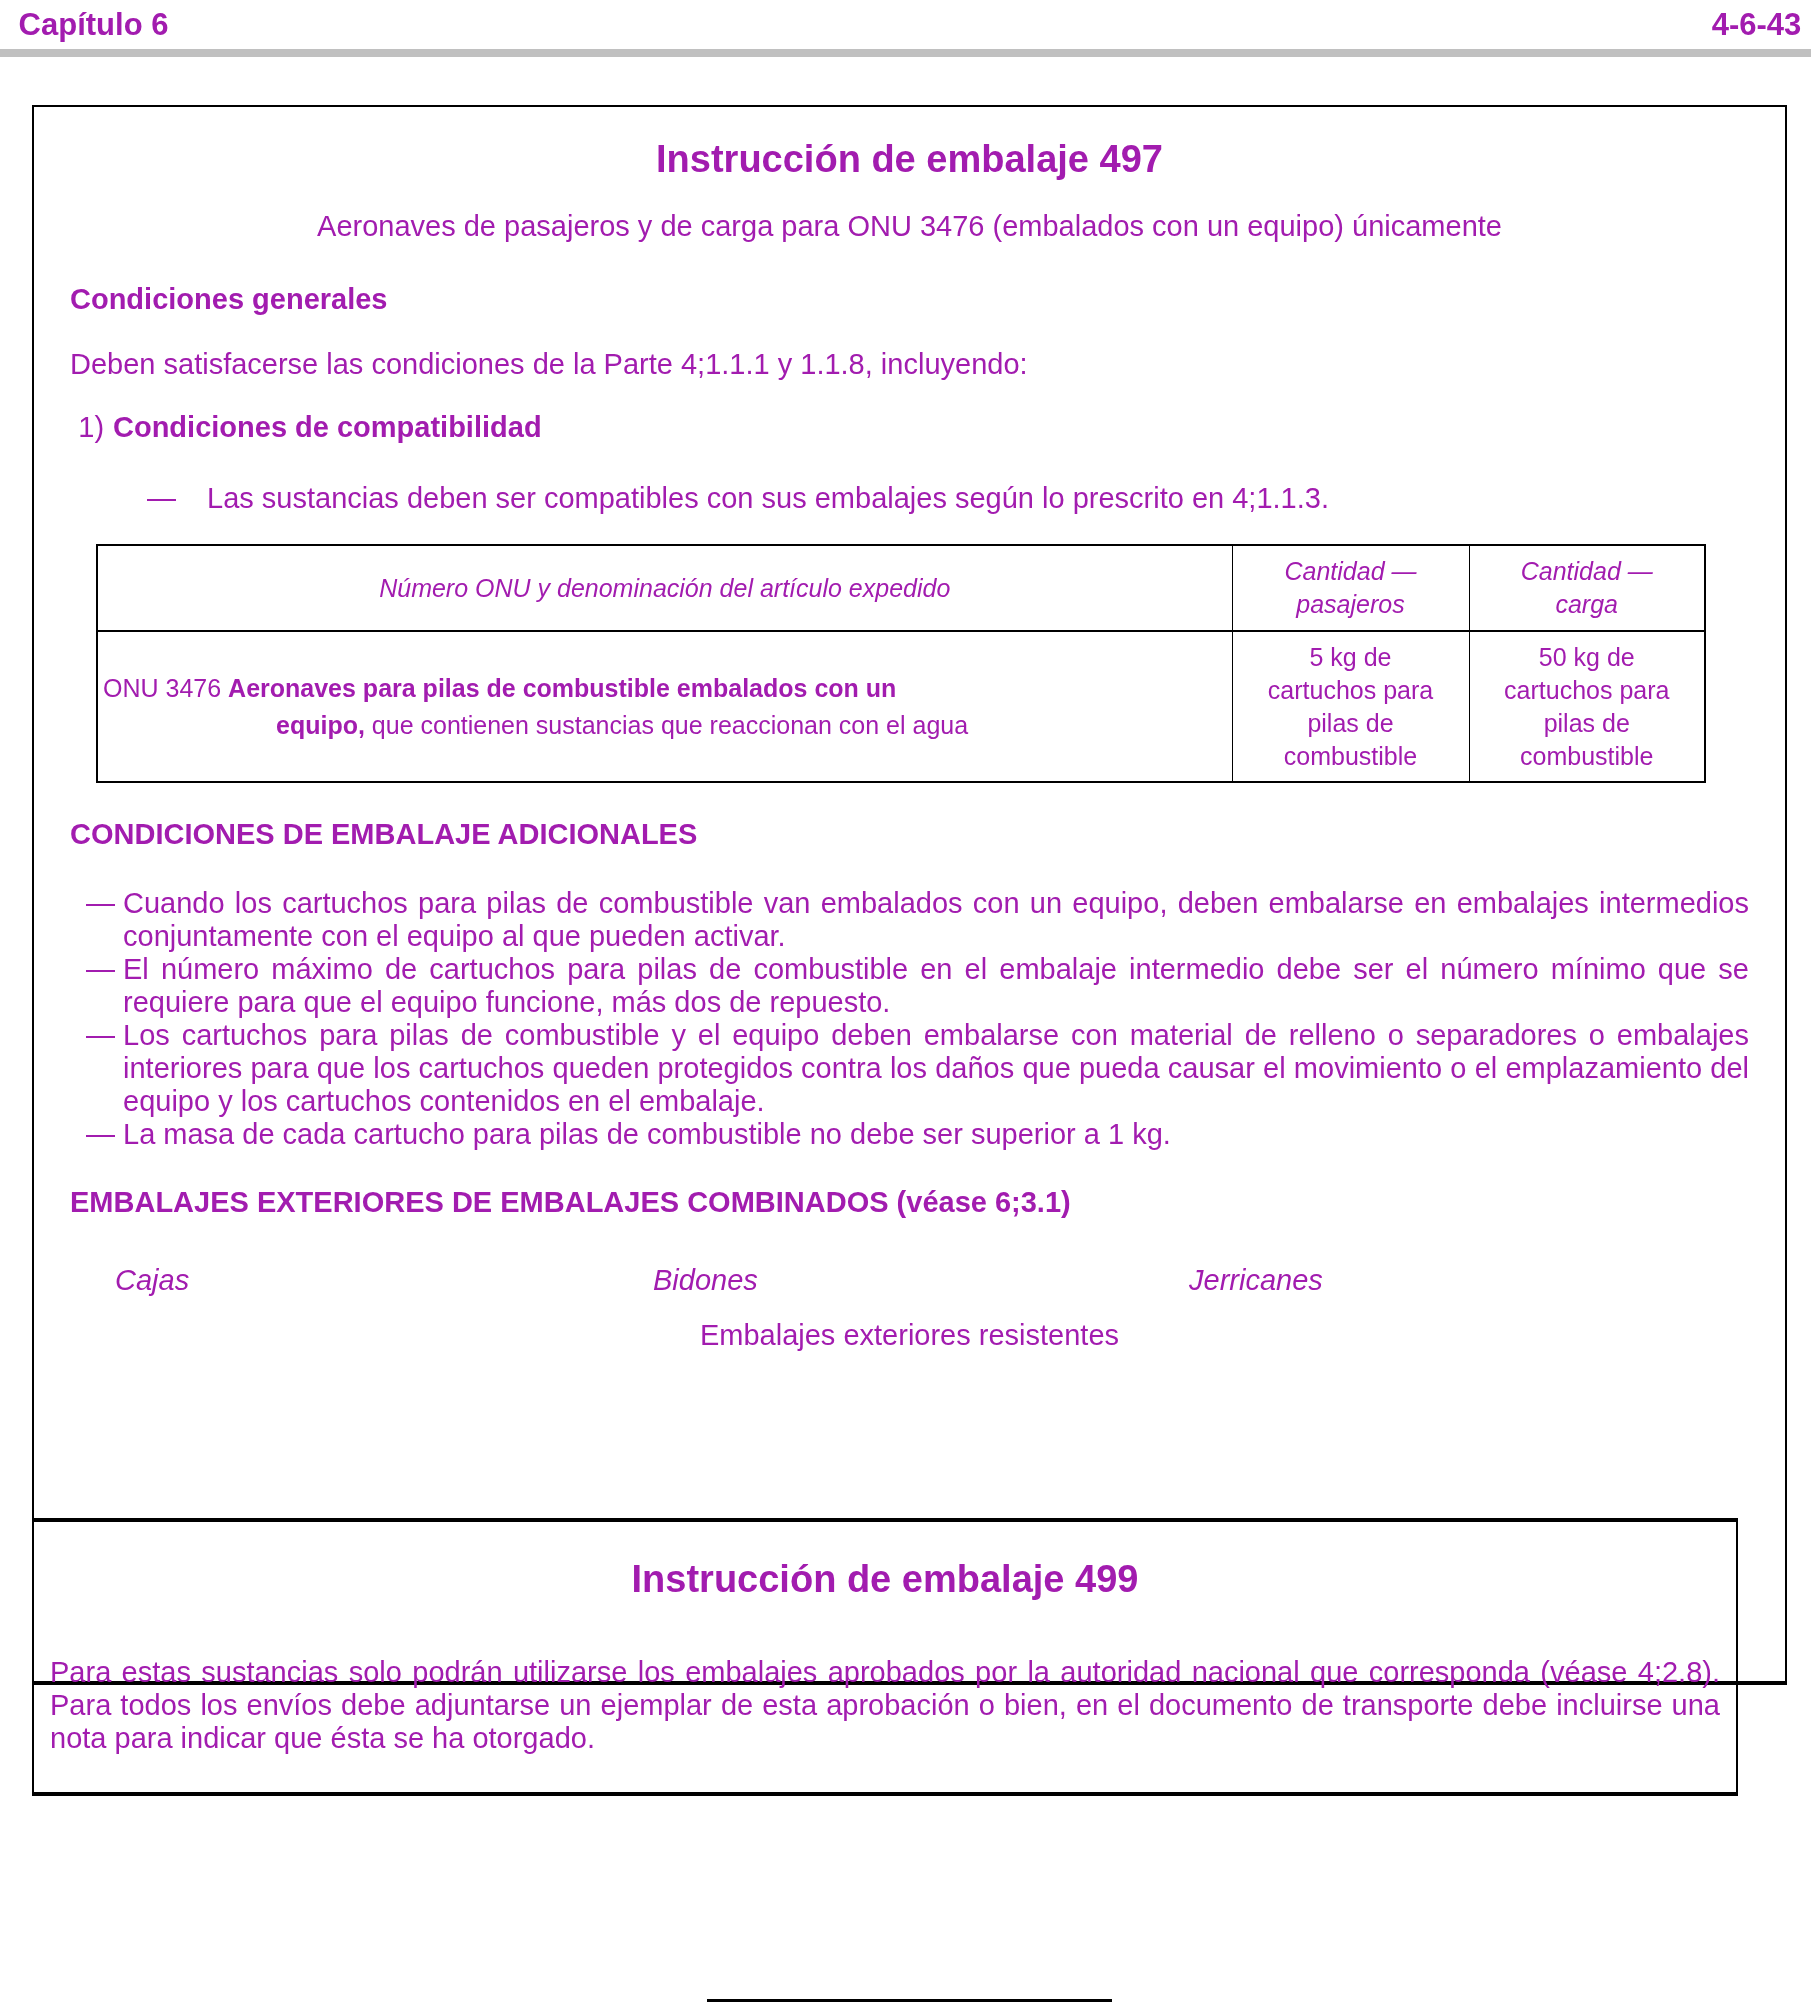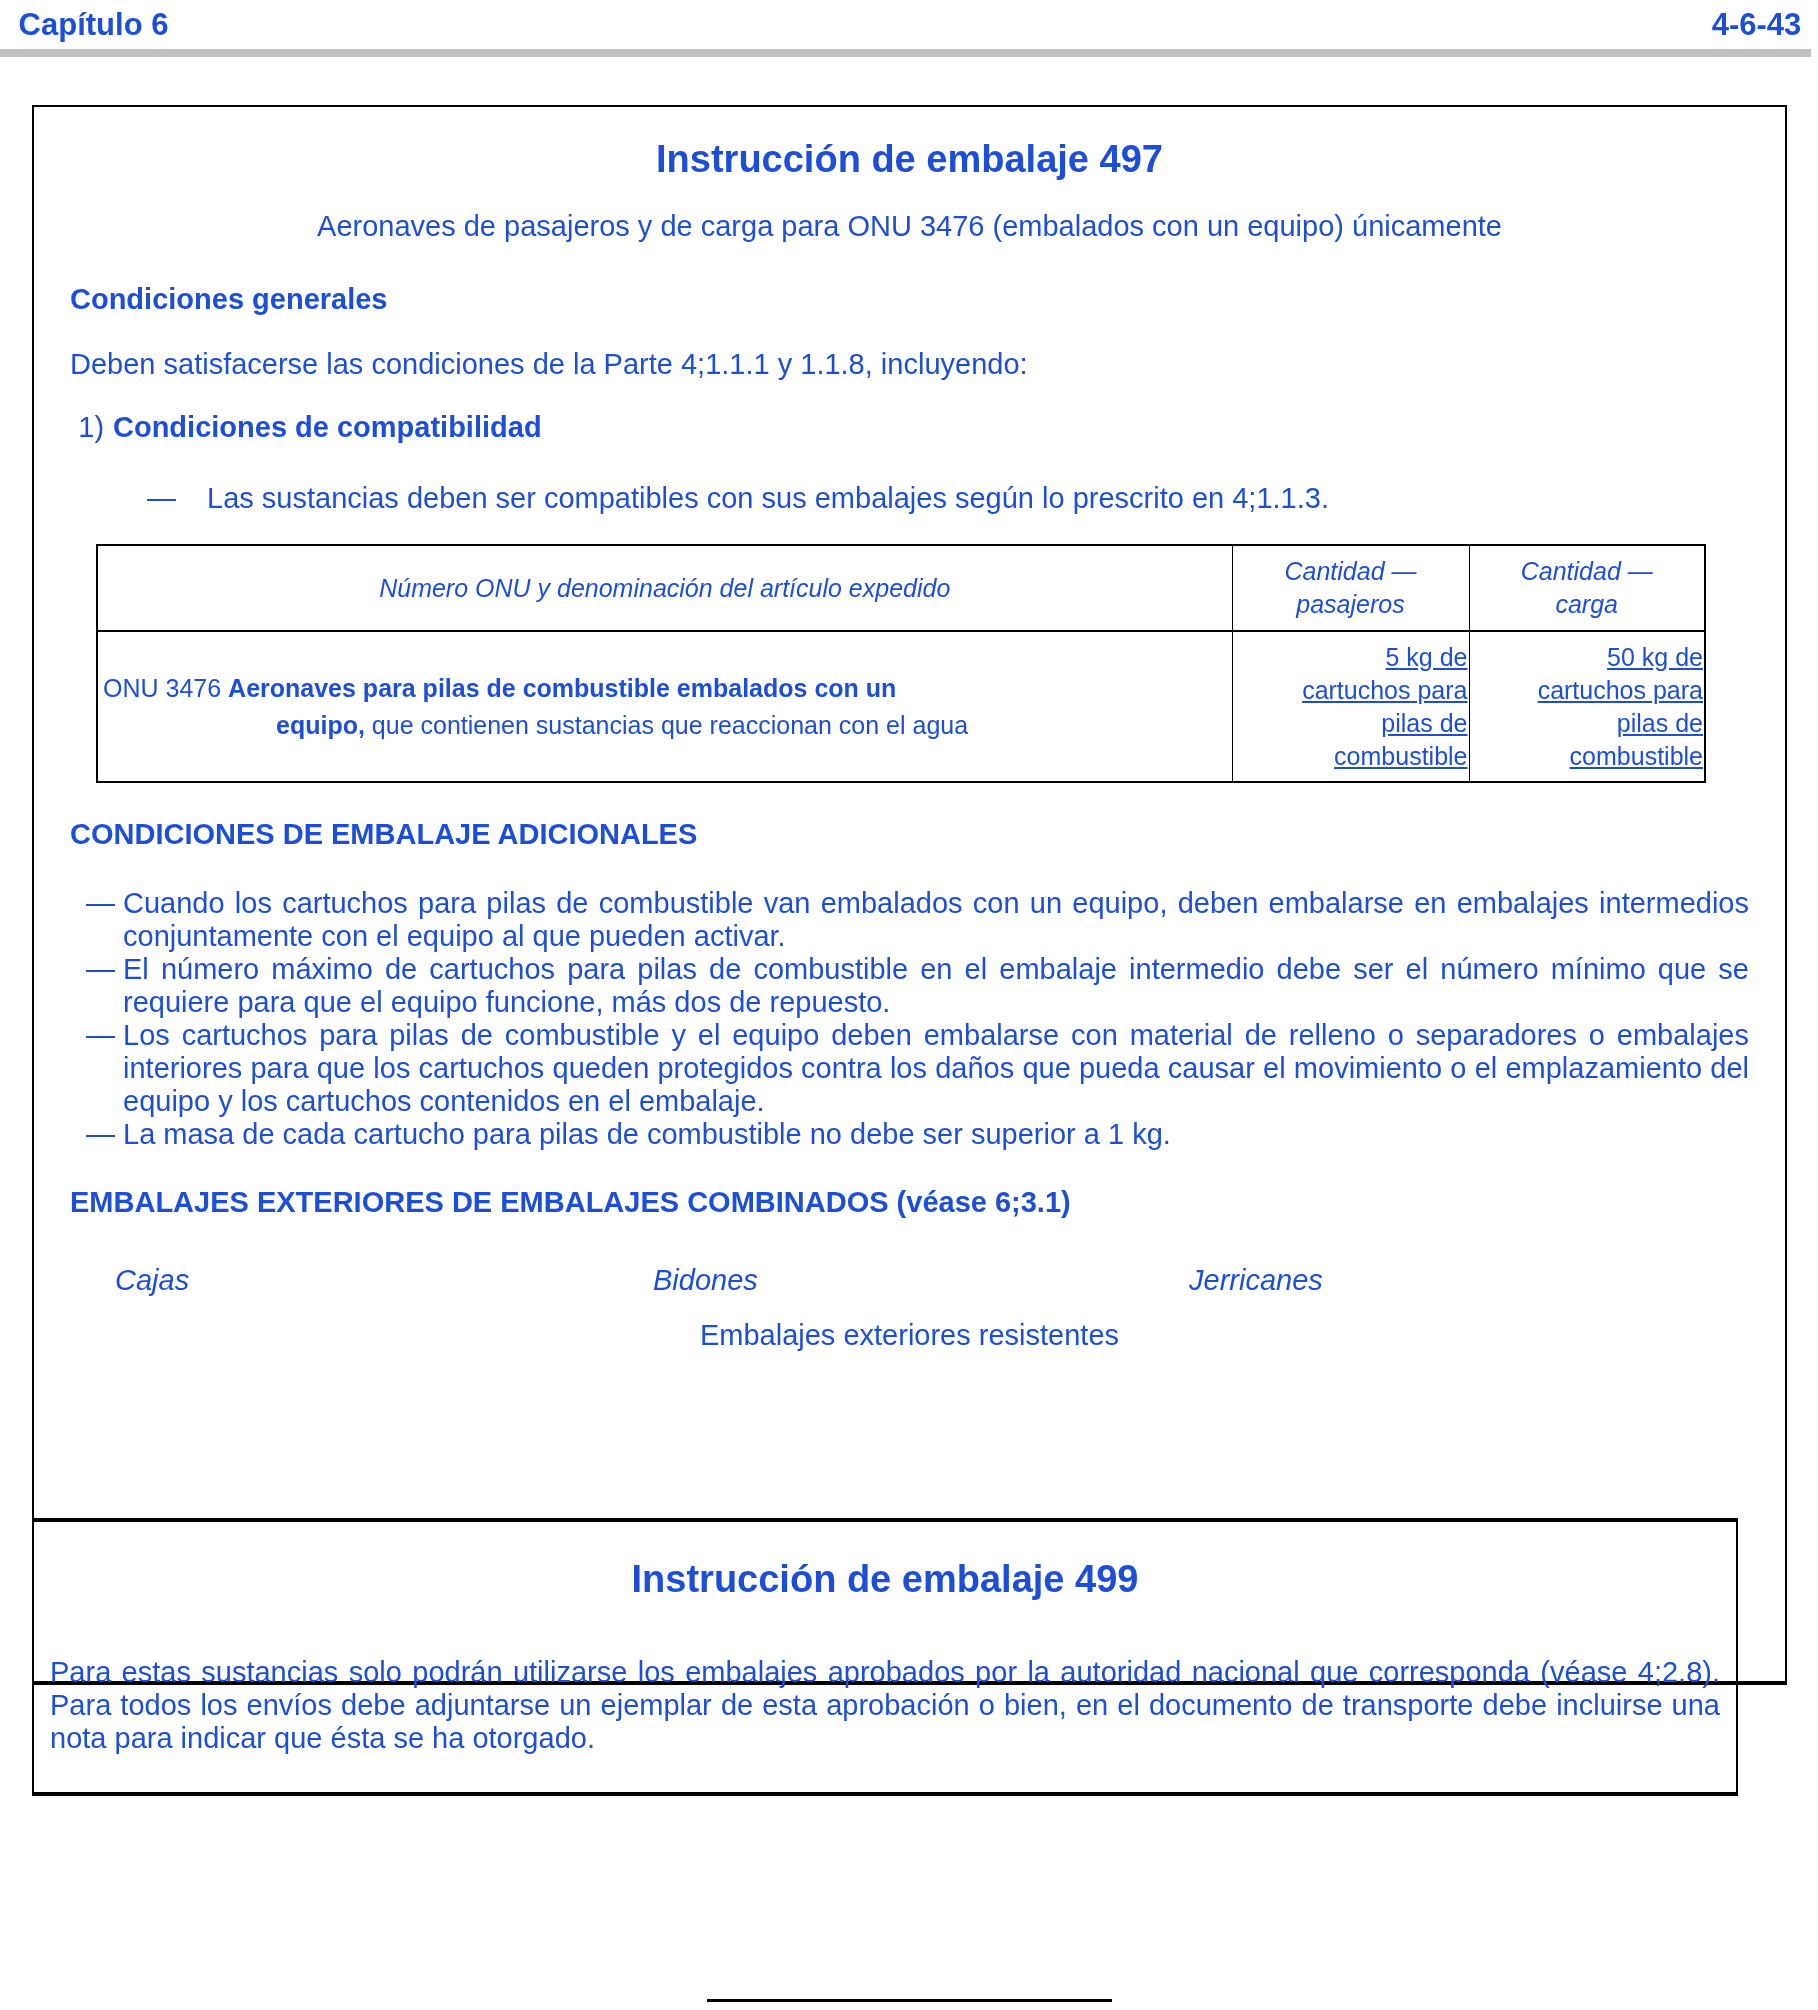--- a/index.html
+++ b/index.html
@@ -1,21 +1,21 @@
 <!DOCTYPE html>
 <html style="font-size:15px"><head>
 <meta charset="utf-8">
 <style>
   html,body{margin:0;padding:0;background:#fff;}
   .page{
     position:relative;
     width:1818px;height:2011px;
     background:#ffffff;
     font-family:"Liberation Sans","DejaVu Sans",sans-serif;
-    color:#1d4ed8;
+    color:#a21caf;
     font-size:29px;
     line-height:33px;
     overflow:hidden;
   }
   
   .doc-header{
     position:absolute;top:7.4px;left:18.6px;right:16.7px;
     display:flex;justify-content:space-between;align-items:flex-start;
     font-size:31px;font-weight:bold;line-height:35px;
   }
@@ -56,21 +56,21 @@
     font-size:25px;line-height:33px;
   }
   table.qty td{border:1.9px solid #000;vertical-align:middle;}
   table.qty{border:2.8px solid #000;}
   table.qty tr.hdr td{border-bottom-width:2.8px;height:82px;text-align:center;font-style:italic;}
   table.qty tr.bdy td{height:147px;}
   td.desc p{
     margin:0;padding-left:177px;text-indent:-173px;
     line-height:37px;
   }
-  td.qtycell{text-align:right;text-decoration:underline;}
+  td.qtycell{text-align:center;}
   .b{font-weight:bold;}
   
   .h-caps{margin-top:35px;font-weight:bold;}
   .bullets{margin-top:36px;}
   .bullet{position:relative;padding-left:53px;text-align:justify;}
   .bullet .dash{position:absolute;left:16px;top:0;}
   
   .types-row{position:relative;margin-top:45px;height:33px;font-style:italic;}
   .types-row span{position:absolute;top:0;}
   .type-1{left:45px;} .type-2{left:583px;} .type-3{left:1119px;}

